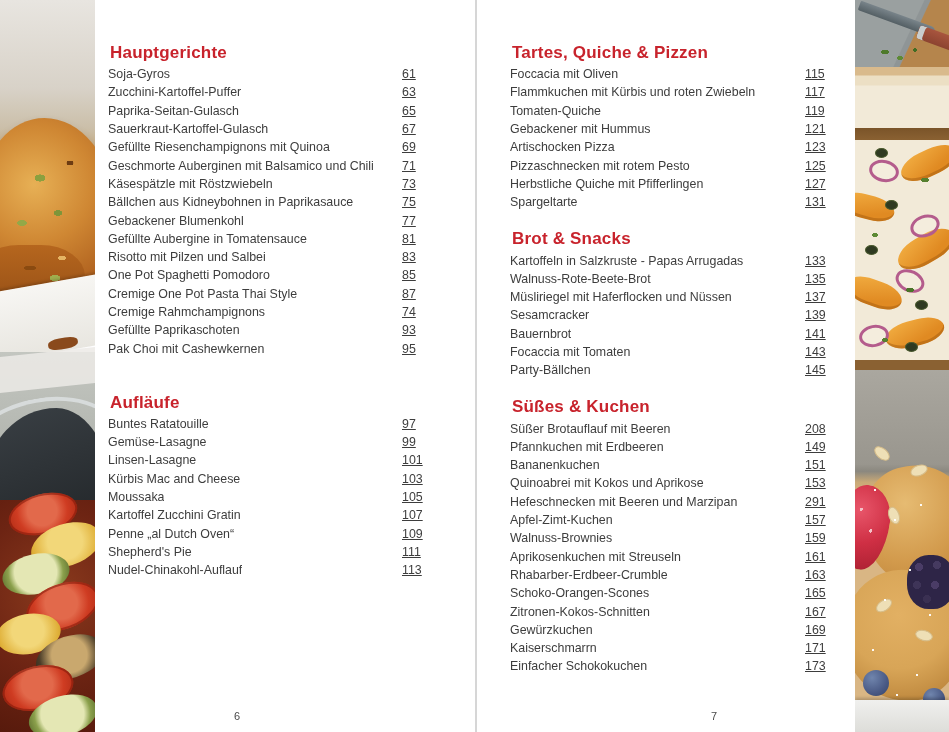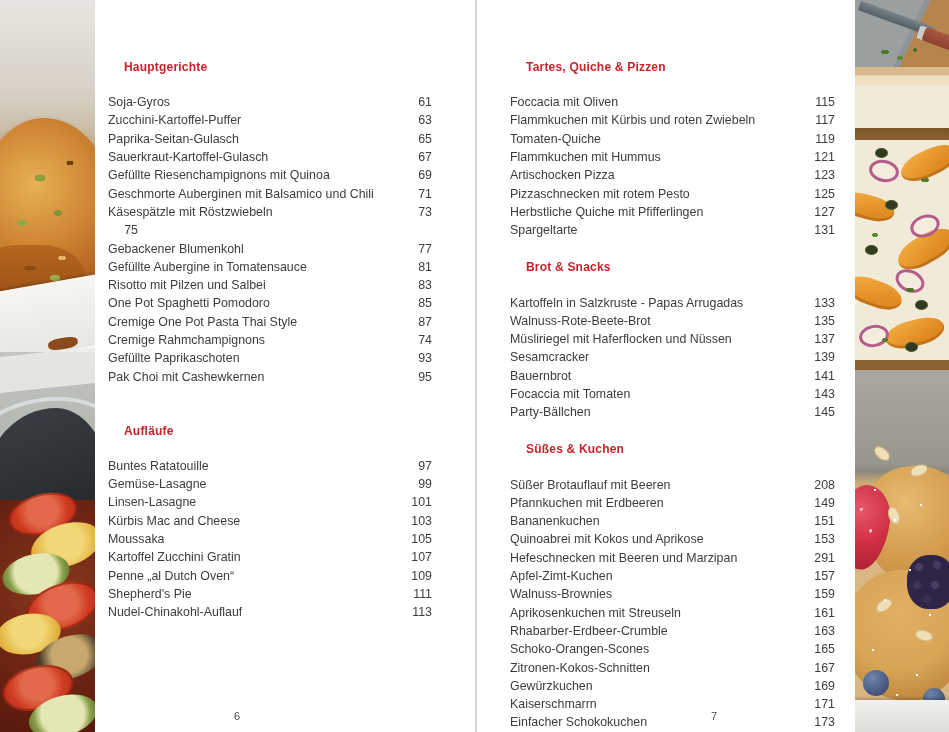--- a/index.html
+++ b/index.html
@@ -12,30 +12,30 @@
   .spread{position:absolute;inset:0;}
 
   
   .toc{position:absolute;top:41px;}
   .toc-left{left:108px;width:324px;}
   .toc-right{left:510px;width:325px;}
   .toc-section{margin:0;}
   .toc-section + .toc-section{margin-top:18px;}
   .toc-left .toc-section + .toc-section{margin-top:35px;}
   .toc-heading{
-    margin:16px;height:20px;line-height:20px;
-    font-size:12px;font-weight:700;letter-spacing:.2px;
+    margin:2px;height:20px;line-height:20px;
+    font-size:17px;font-weight:700;letter-spacing:.2px;
     color:var(--heading-red,#c8232c);
   }
   .toc-row{
     display:flex;justify-content:space-between;align-items:center;
     height:18.3px;font-size:12.4px;color:var(--body-text,#3d3d3d);
   }
   .toc-label{white-space:nowrap;overflow:hidden;}
-  .toc-page{min-width:30px;text-align:right;font-variant-numeric:tabular-nums;}
+  .toc-page{min-width:30px;font-variant-numeric:tabular-nums;text-decoration:underline;}
 
   .page-number{
     position:absolute;top:710px;width:16px;text-align:center;
     font-size:11px;color:#4a4a4a;
   }
   .pn-left{left:229px;}
   .pn-right{left:706px;}
 
   .spine-divider{
     position:absolute;left:475px;top:0;width:2px;height:732px;
@@ -239,20 +239,21 @@
           </div>
           <div class="toc-row">
             <span class="toc-label">Geschmorte Auberginen mit Balsamico und Chili</span>
             <span class="toc-page">71</span>
           </div>
           <div class="toc-row">
             <span class="toc-label">Käsespätzle mit Röstzwiebeln</span>
             <span class="toc-page">73</span>
           </div>
           <div class="toc-row">
+            <span class="toc-label">Bällchen aus Kidneybohnen in Paprikasauce</span>
             <span class="toc-page">75</span>
           </div>
           <div class="toc-row">
             <span class="toc-label">Gebackener Blumenkohl</span>
             <span class="toc-page">77</span>
           </div>
           <div class="toc-row">
             <span class="toc-label">Gefüllte Aubergine in Tomatensauce</span>
             <span class="toc-page">81</span>
           </div>
@@ -336,21 +337,21 @@
           </div>
           <div class="toc-row">
             <span class="toc-label">Flammkuchen mit Kürbis und roten Zwiebeln</span>
             <span class="toc-page">117</span>
           </div>
           <div class="toc-row">
             <span class="toc-label">Tomaten-Quiche</span>
             <span class="toc-page">119</span>
           </div>
           <div class="toc-row">
-            <span class="toc-label">Flammkuchen mit Hummus</span>
+            <span class="toc-label">Gebackener mit Hummus</span>
             <span class="toc-page">121</span>
           </div>
           <div class="toc-row">
             <span class="toc-label">Artischocken Pizza</span>
             <span class="toc-page">123</span>
           </div>
           <div class="toc-row">
             <span class="toc-label">Pizzaschnecken mit rotem Pesto</span>
             <span class="toc-page">125</span>
           </div>

